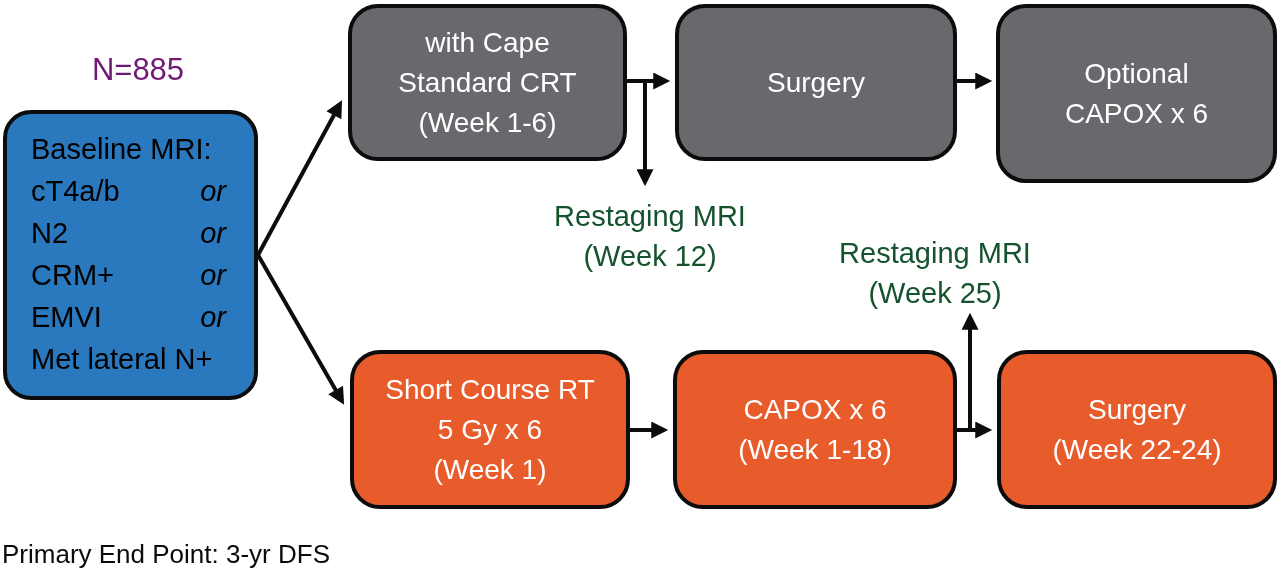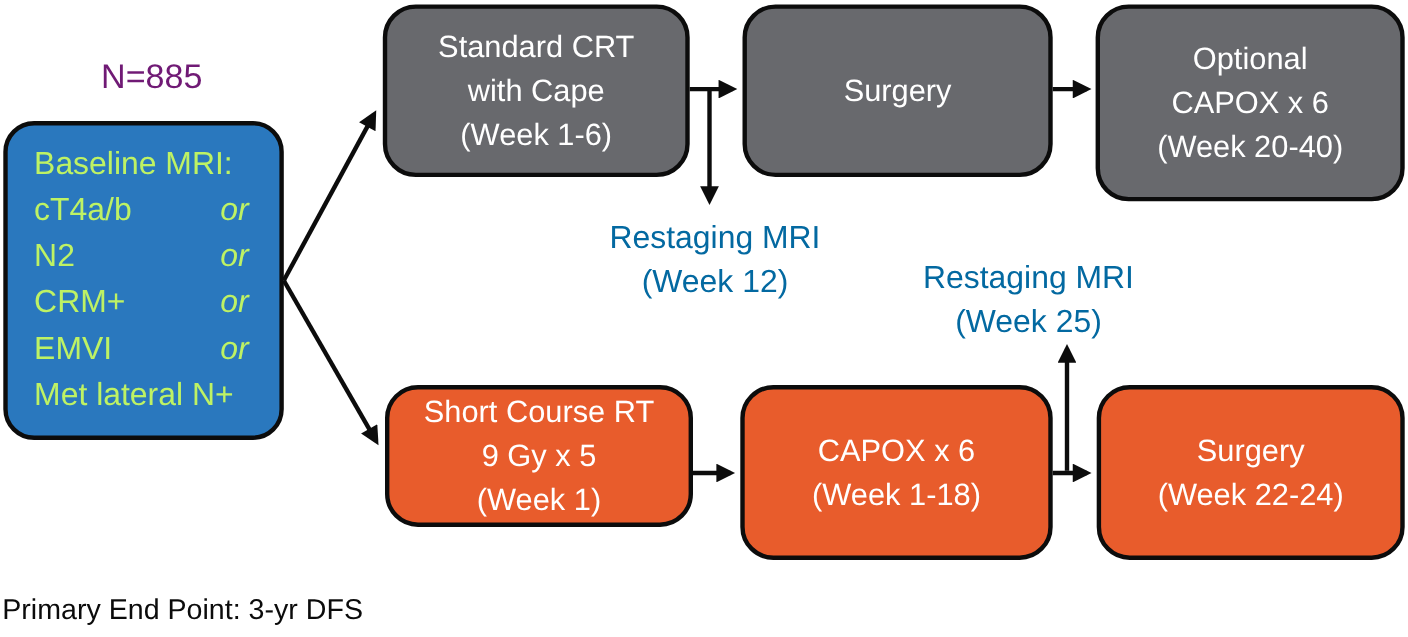--- a/index.html
+++ b/index.html
@@ -40,30 +40,30 @@
   .node.gray   { background: var(--gray); }
   .node.orange { background: var(--orange); }
   .bluebox {
     position: absolute;
     left: 3px; top: 110px;
     width: 255px; height: 290px;
     box-sizing: border-box;
     background: var(--blue);
     border: 4px solid var(--ink);
     border-radius: 28px;
-    color: #bef264;
+    color: #000000;
     font-size: 29px;
     line-height: 42px;
     padding: 14px 28px 0 24px;
   }
   .crit-row { display: flex; justify-content: space-between; }
   .conj { font-style: italic; }
   .floating-label {
     position: absolute;
-    color: #0369a1;
+    color: #14532d;
     text-align: center;
     font-size: 29px;
     line-height: 40px;
   }
   .n-label {
     position: absolute;
     left: 48px; top: 52px;
     width: 180px;
     text-align: center;
     color: #701a75;
@@ -119,46 +119,45 @@
       <span>EMVI</span>
       <span class="conj">or</span>
     </div>
     <div class="crit-row">
       <span>Met lateral N+</span>
       <span class="conj"></span>
     </div>
   </div>
 
   <div class="node gray" style="left:348px; top:4px; width:279px; height:157px;">
+    <div>with Cape</div>
     <div>Standard CRT</div>
-    <div>with Cape</div>
     <div>(Week 1-6)</div>
   </div>
   <div class="node gray" style="left:675px; top:4px; width:282px; height:157px;">
     <div>Surgery</div>
   </div>
   <div class="node gray" style="left:996px; top:4px; width:281px; height:179px;">
     <div>Optional</div>
     <div>CAPOX x 6</div>
-    <div>(Week 20-40)</div>
   </div>
 
   <div class="floating-label" style="left:516px; top:196px; width:268px;">
     <div>Restaging MRI</div>
     <div>(Week 12)</div>
   </div>
 
   <div class="floating-label" style="left:801px; top:233px; width:268px;">
     <div>Restaging MRI</div>
     <div>(Week 25)</div>
   </div>
 
-  <div class="node orange" style="left:350px; top:350px; width:280px; height:129px;">
+  <div class="node orange" style="left:350px; top:350px; width:280px; height:159px;">
     <div>Short Course RT</div>
-    <div>9 Gy x 5</div>
+    <div>5 Gy x 6</div>
     <div>(Week 1)</div>
   </div>
   <div class="node orange" style="left:673px; top:350px; width:284px; height:159px;">
     <div>CAPOX x 6</div>
     <div>(Week 1-18)</div>
   </div>
   <div class="node orange" style="left:997px; top:350px; width:280px; height:159px;">
     <div>Surgery</div>
     <div>(Week 22-24)</div>
   </div>

